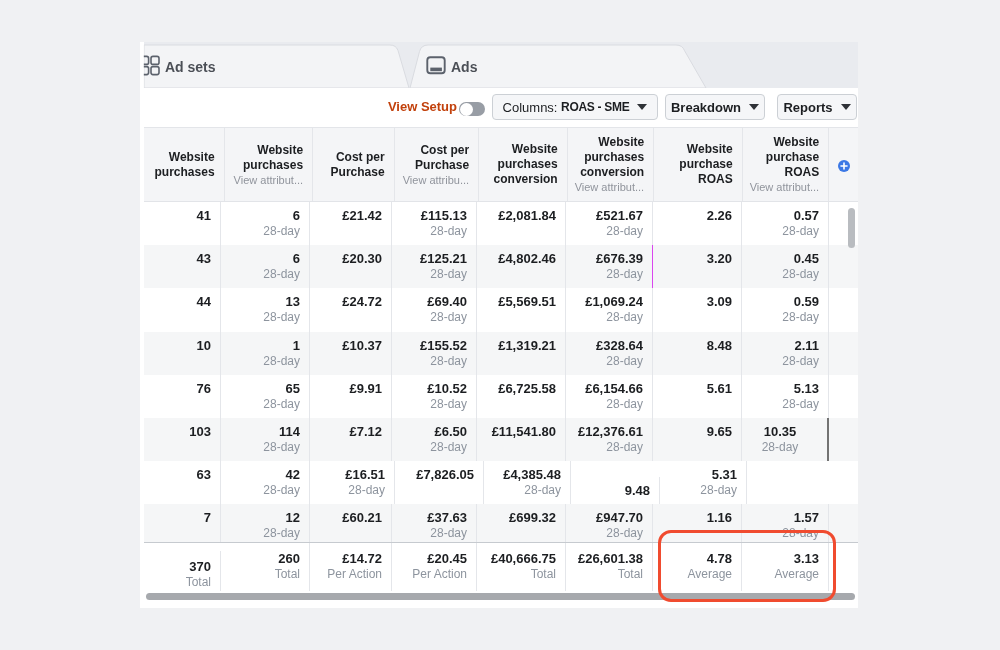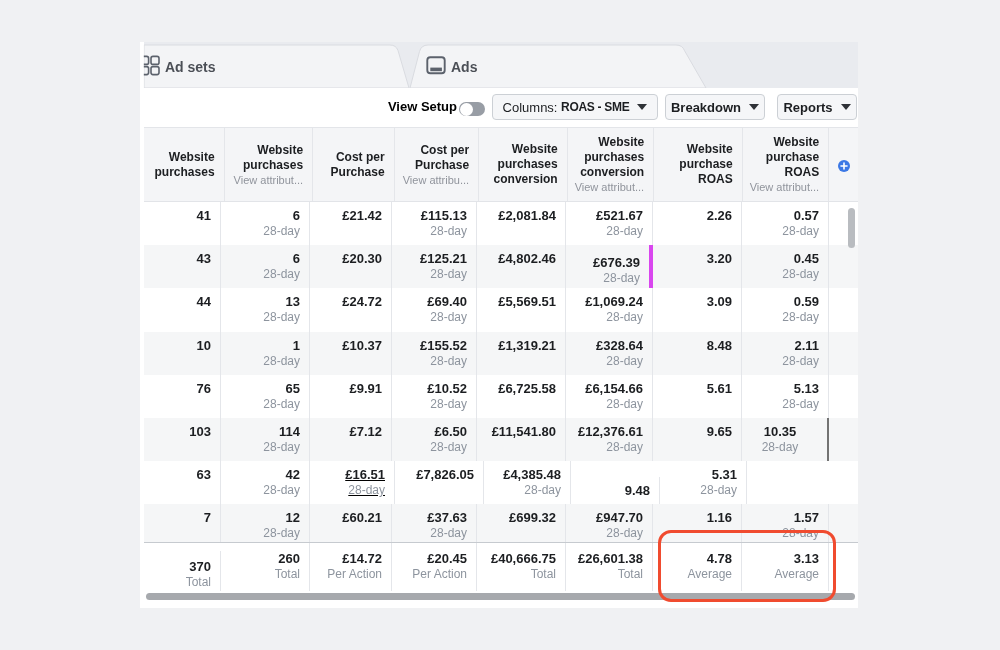--- a/index.html
+++ b/index.html
@@ -36,21 +36,21 @@
       <rect x="0.6" y="24.6" width="8" height="8" rx="2"></rect>
       <rect x="11" y="24.6" width="8" height="8" rx="2"></rect>
     </g>
     <rect x="0" y="0" width="3.8" height="46" fill="#ffffff"></rect>
     <text x="25" y="30" font-size="14" font-weight="bold" fill="#4b4f56" font-family="Liberation Sans">Ad sets</text>
     <rect x="287.3" y="15.3" width="17.4" height="16" rx="3" fill="none" stroke="#5c626c" stroke-width="1.9"></rect>
     <rect x="290.3" y="25.6" width="11.6" height="3.6" fill="#5c626c"></rect>
     <text x="311" y="30" font-size="14" font-weight="bold" fill="#4b4f56" font-family="Liberation Sans">Ads</text>
   </svg>
   <div id="toolbar">
-    <div style="position:absolute;right:401px;top:10.5px;font-size:13px;font-weight:bold;color:#000000;">View Setup</div>
+    <div style="position:absolute;right:401px;top:10.5px;font-size:13px;font-weight:bold;color:#c2410c;">View Setup</div>
     <div style="position:absolute;left:319px;top:14px;width:26px;height:14px;border-radius:7px;background:#989da5;">
       <div style="position:absolute;left:0.5px;top:0.5px;width:13px;height:13px;border-radius:50%;background:#fff;"></div>
     </div>
     <div class="btn" style="left:525px;width:100px;font-weight:bold;">Breakdown<span class="caret"></span></div>
     <div class="btn" style="left:352px;width:166px;">Columns:&nbsp;<b style="font-size:12px;letter-spacing:-0.3px">ROAS - SME</b><span class="caret"></span></div>
     <div class="btn" style="left:637px;width:80px;font-weight:bold;">Reports<span class="caret"></span></div>
   </div>
   <div id="thead">
     <div class="c" style="width:81px;border-right:1px solid #e4e6ea;">
         <div class="hl">Website<br>purchases</div>
@@ -129,21 +129,21 @@
       <div class="c" style="width:82px;border-right:1px solid #e4e6ea;">
         <div class="v">£20.30</div>
       </div>
       <div class="c" style="width:85px;border-right:1px solid #e4e6ea;">
         <div class="v">£125.21</div>
         <div class="s">28-day</div>
       </div>
       <div class="c" style="width:89px;border-right:1px solid #e4e6ea;">
         <div class="v">£4,802.46</div>
       </div>
-      <div class="c" style="width:87px;border-right:4px solid #d946ef;justify-content:center;">
+      <div class="c" style="width:87px;border-right:1px solid #d946ef;">
         <div class="v">£676.39</div>
         <div class="s">28-day</div>
       </div>
       <div class="c" style="width:89px;border-right:1px solid #e4e6ea;">
         <div class="v">3.20</div>
       </div>
       <div class="c" style="width:87px;border-right:1px solid #e4e6ea;">
         <div class="v">0.45</div>
         <div class="s">28-day</div>
       </div>
@@ -274,21 +274,21 @@
       <div class="c" style="width:29px;"></div>
     </div>
     <div class="row" style="height:43.2px;background:#fff">
       <div class="c" style="width:77px;border-right:1px solid #e4e6ea;">
         <div class="v">63</div>
       </div>
       <div class="c" style="width:89px;border-right:1px solid #e4e6ea;">
         <div class="v">42</div>
         <div class="s">28-day</div>
       </div>
-      <div class="c" style="width:85px;border-right:1px solid #e4e6ea;text-decoration:underline;">
+      <div class="c" style="width:85px;border-right:1px solid #e4e6ea;">
         <div class="v">£16.51</div>
         <div class="s">28-day</div>
       </div>
       <div class="c" style="width:89px;border-right:1px solid #e4e6ea;">
         <div class="v">£7,826.05</div>
       </div>
       <div class="c" style="width:87px;border-right:1px solid #e4e6ea;">
         <div class="v">£4,385.48</div>
         <div class="s">28-day</div>
       </div>

